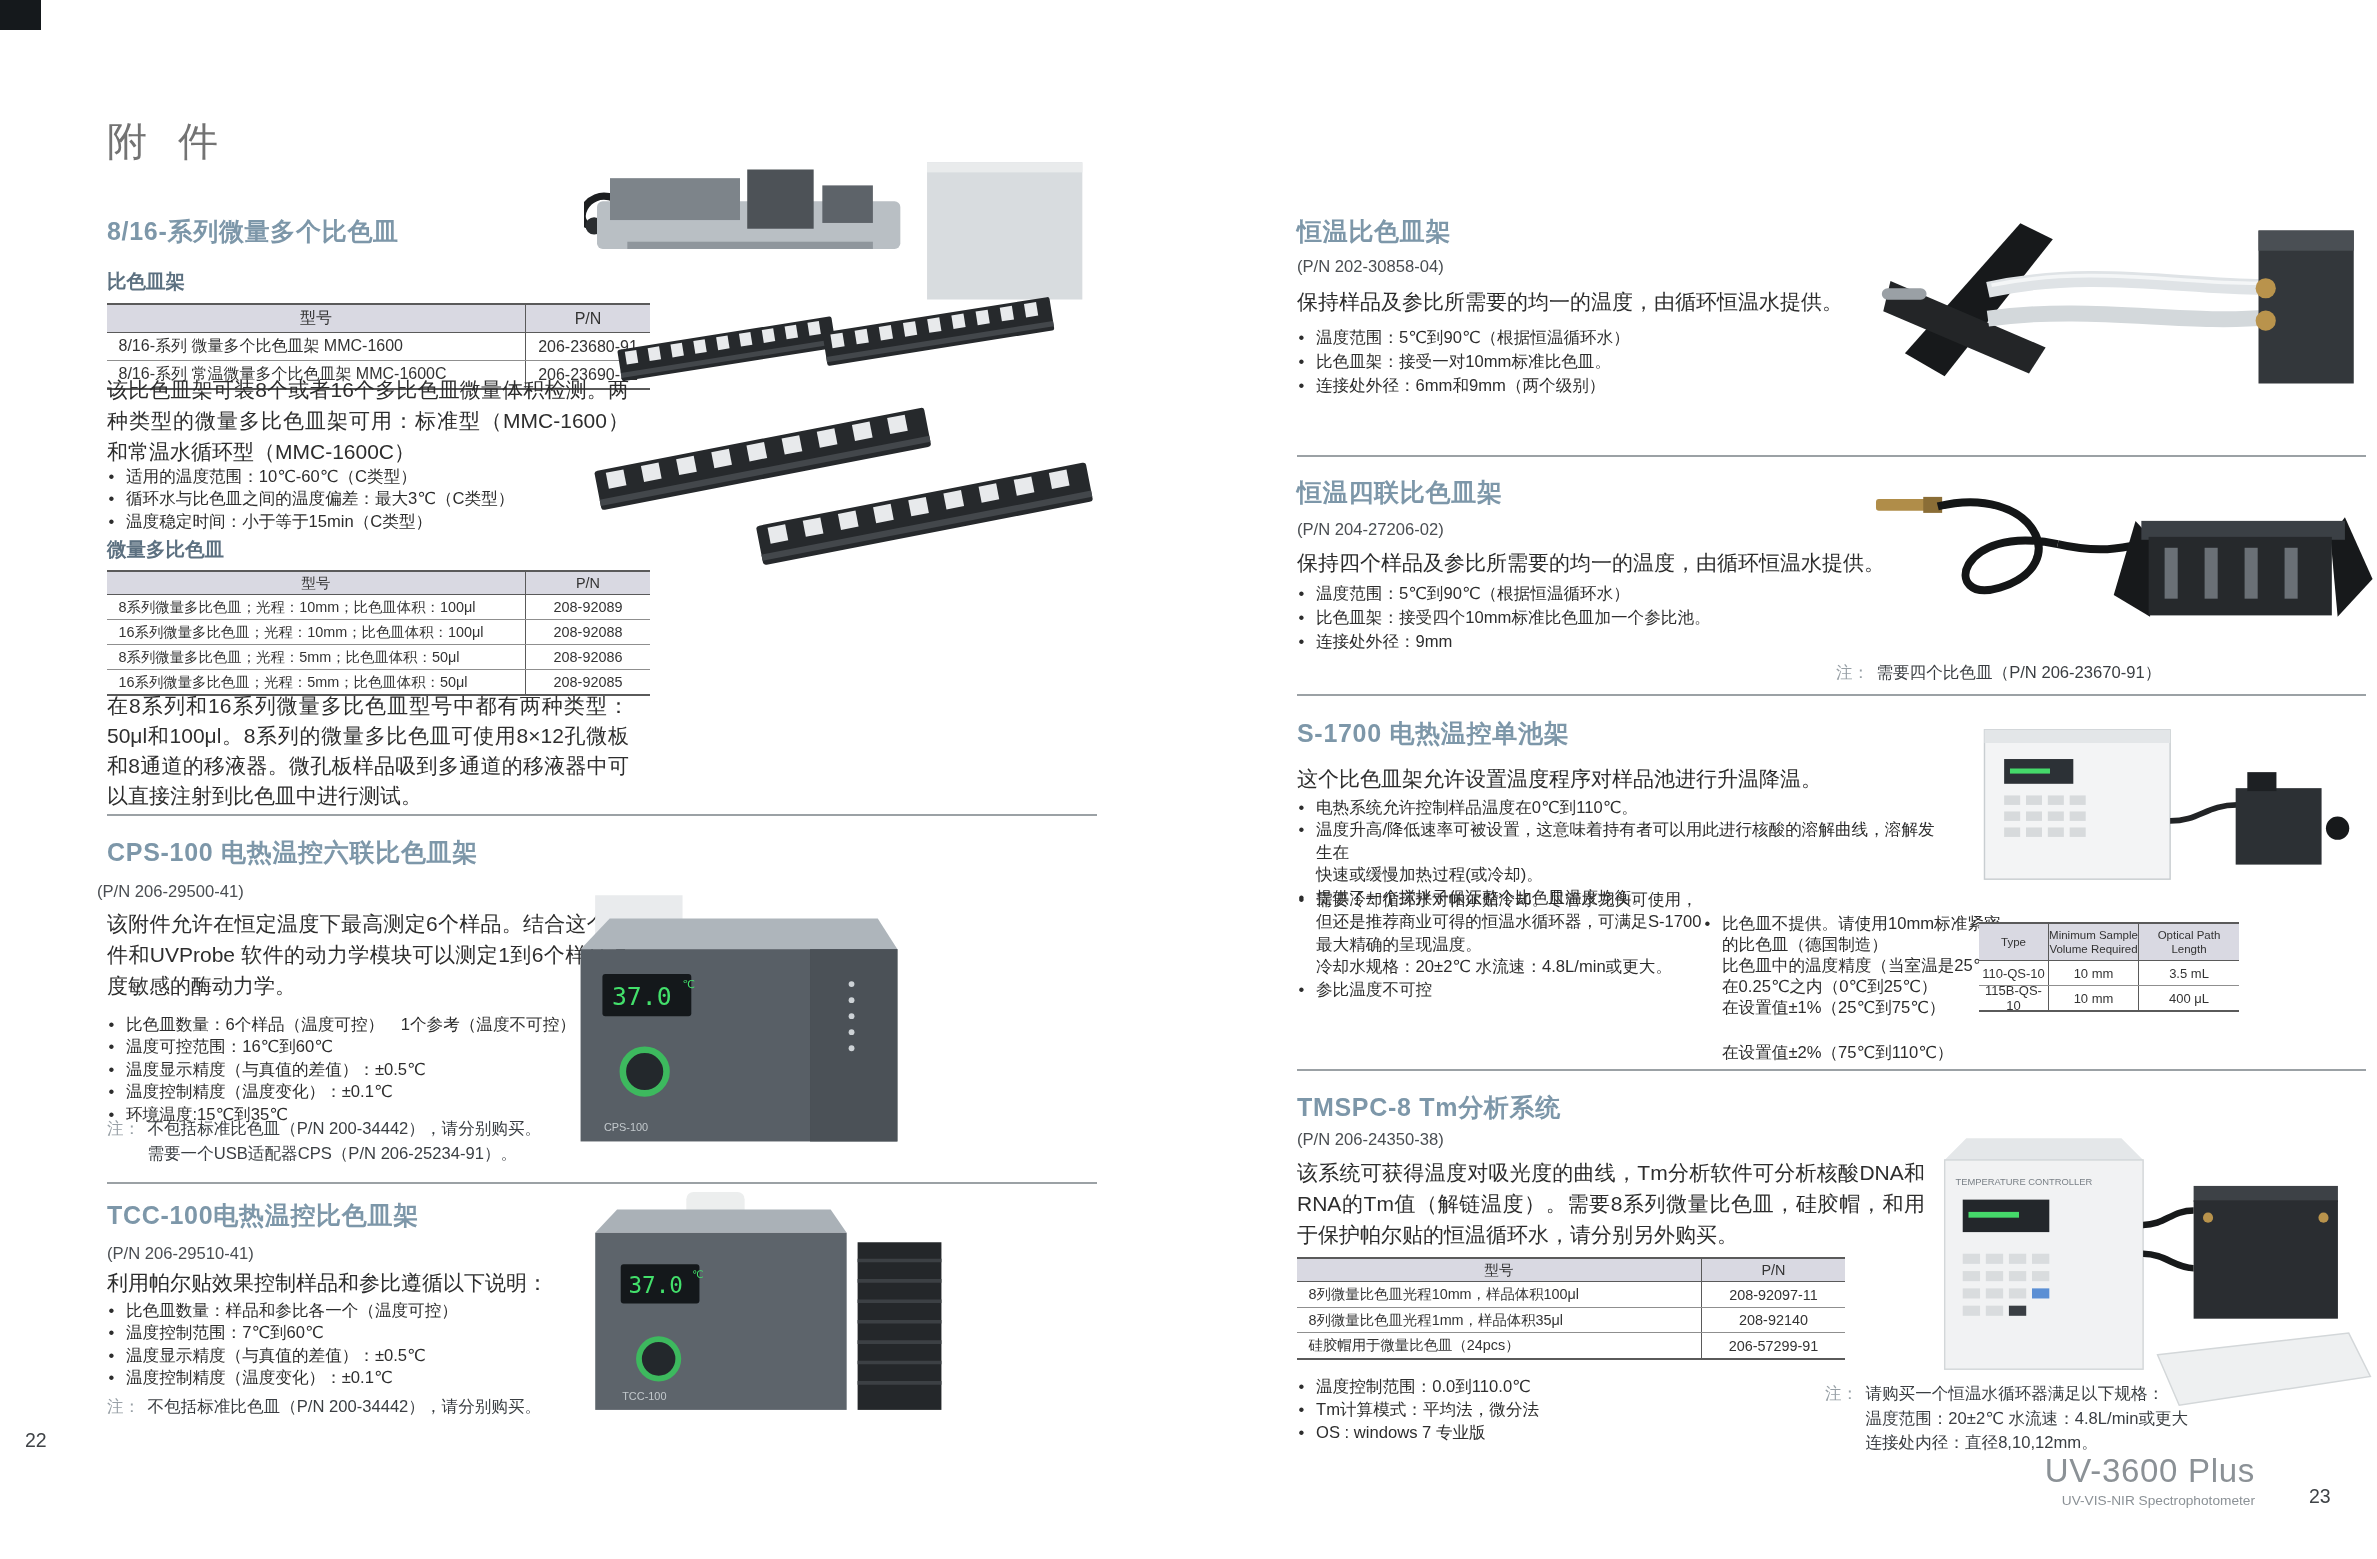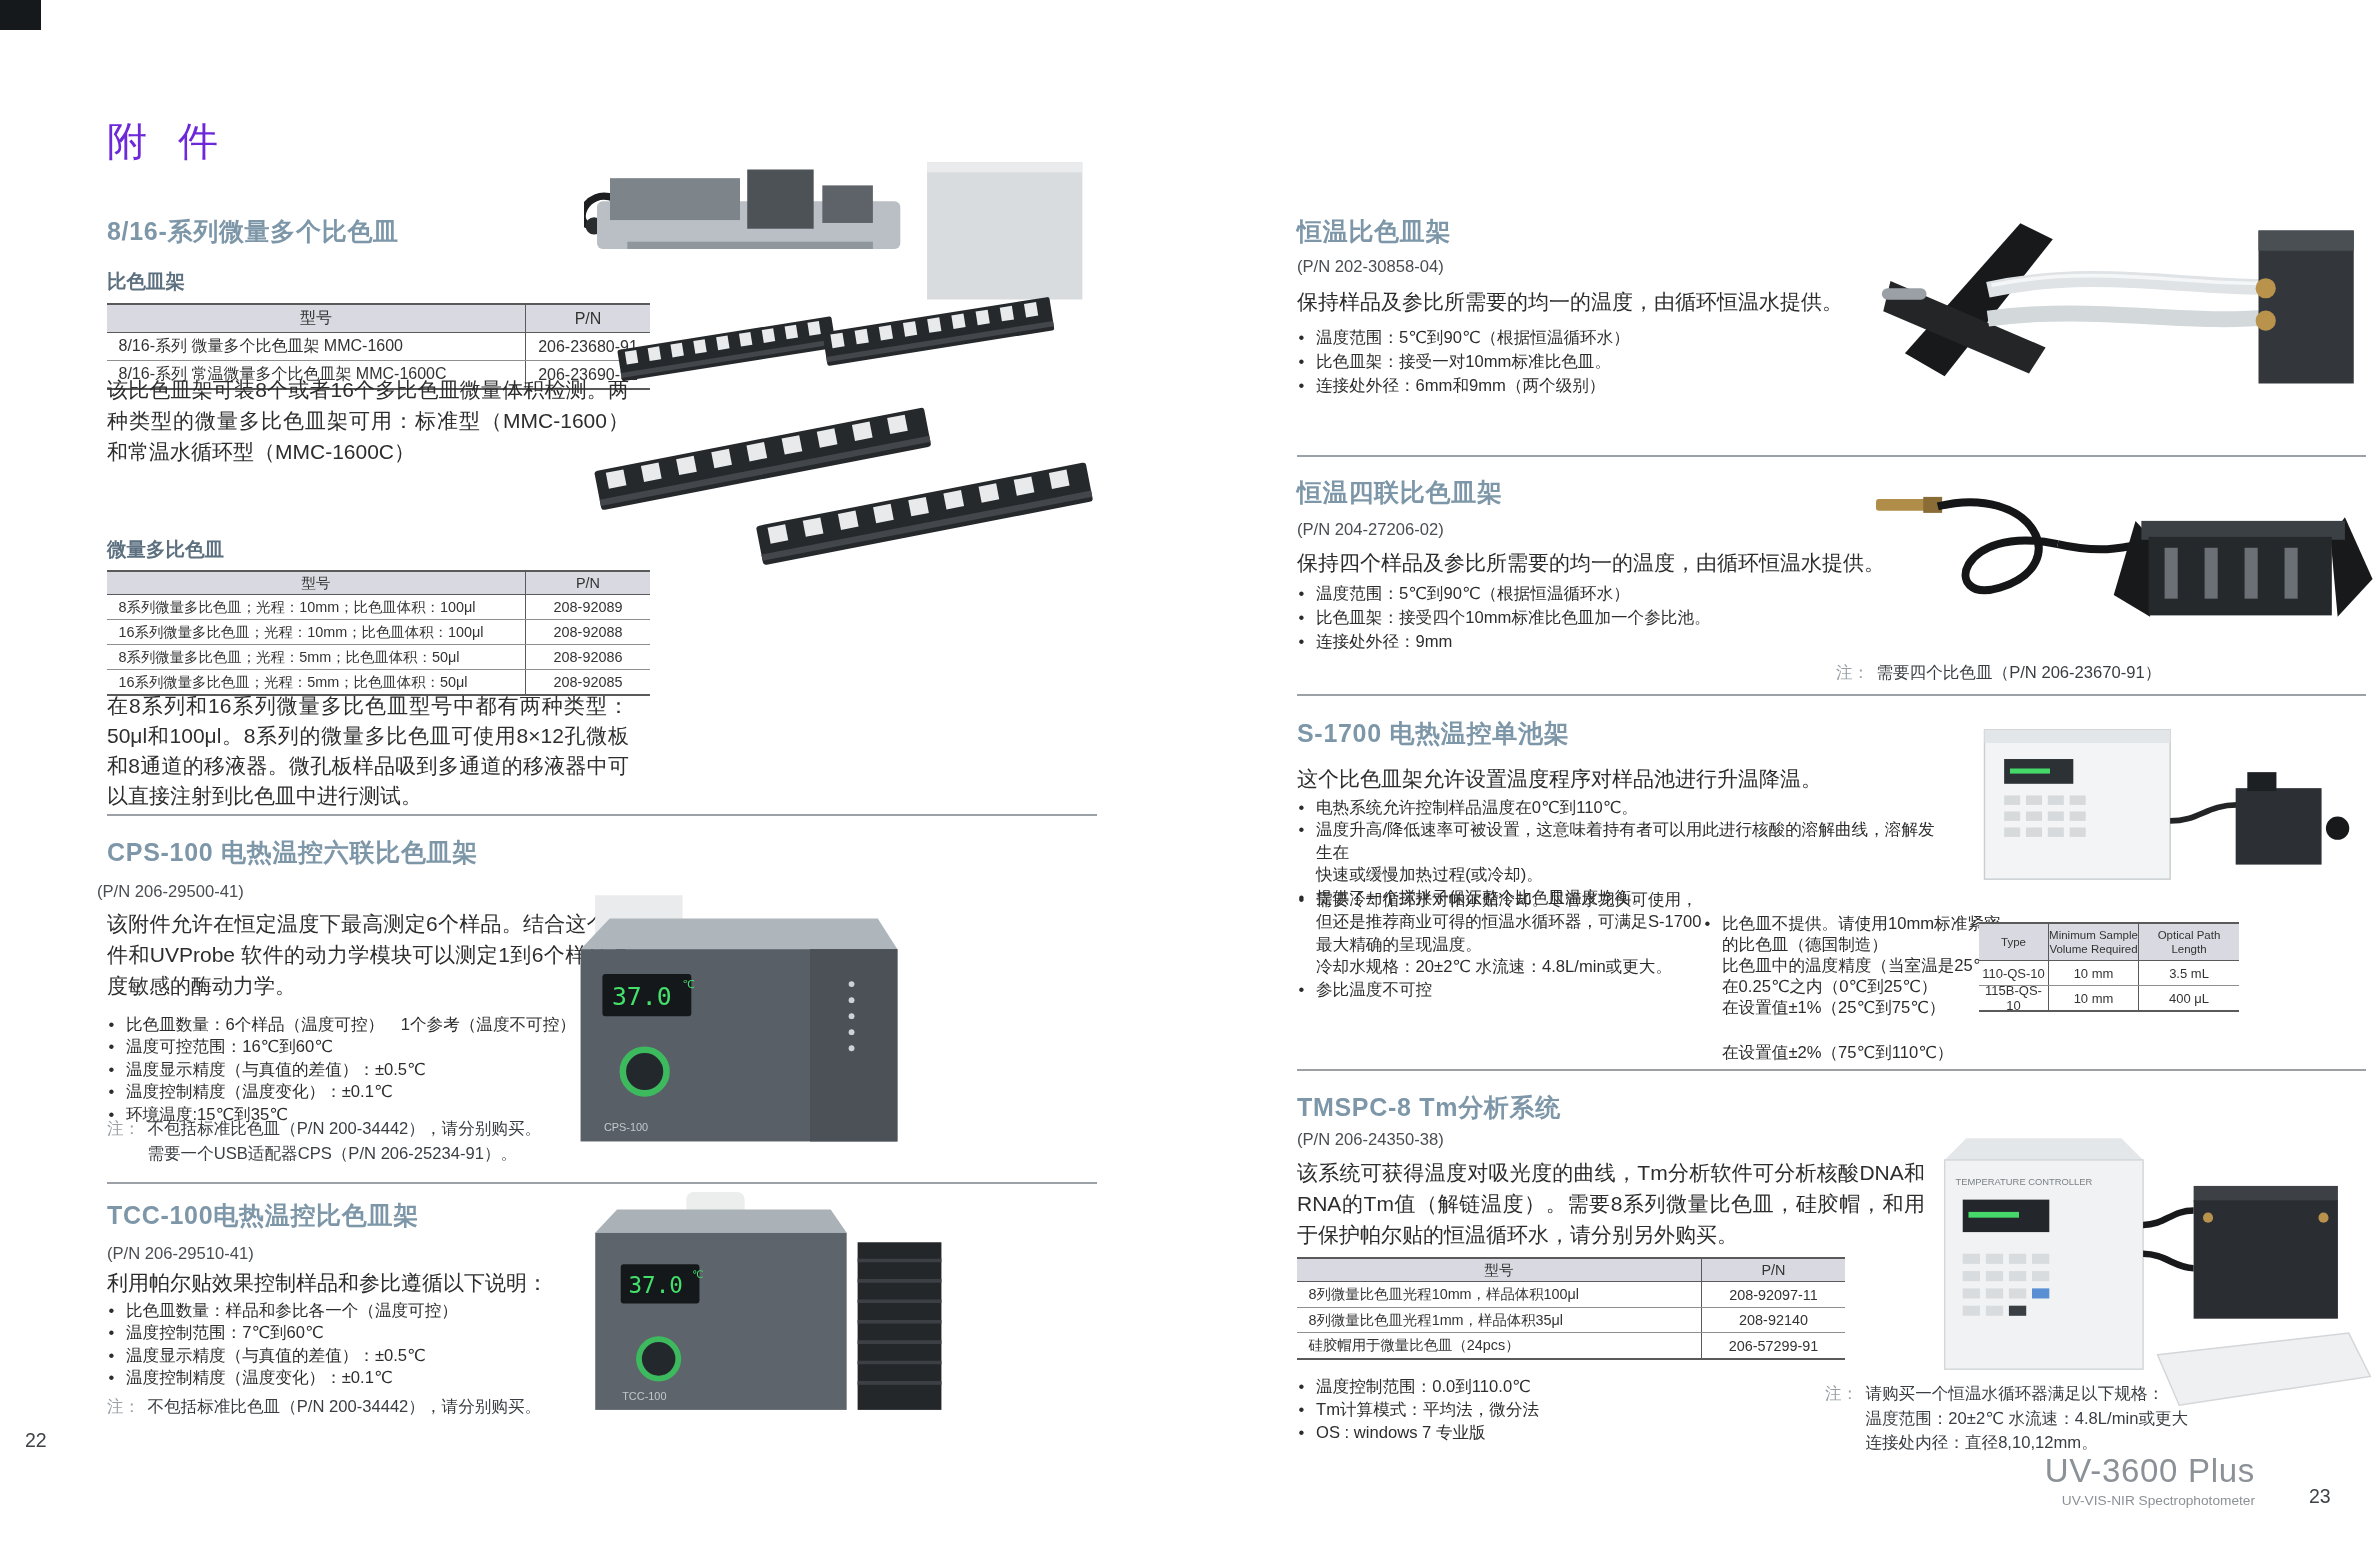--- a/index.html
+++ b/index.html
@@ -1,20 +1,20 @@
 <!DOCTYPE html>
 <html style="--heading: #7d97a9; --thbg: #d9d9e2; --display_green: #43e06b; --body_text: #2d2d2d; --note_gray: #98a0a6;font-size:11.5px"><head>
 <meta charset="utf-8">
 <style>
   html,body{margin:0;padding:0;background:#e8e8e8;}
   .sheet{position:relative;width:2377px;height:1559px;background:#ffffff;
          font-family:"Liberation Sans","DejaVu Sans",sans-serif;color:#2e2e2e;overflow:hidden;}
   .abs{position:absolute;}
   .corner{position:absolute;left:0;top:0;width:41px;height:30px;background:#15191c;}
-  .title{font-size:40px;color:#6d28d9;letter-spacing:10px;font-weight:500;}
+  .title{font-size:40px;color:#737373;letter-spacing:10px;font-weight:500;}
   .h2{font-size:25px;color:var(--heading,#7d97a9);font-weight:600;letter-spacing:0.7px;white-space:nowrap;}
   .sub{font-size:19.5px;color:#5c7080;font-weight:600;}
   .pn{font-size:16.6px;color:#4a4e52;}
   .para{font-size:21px;line-height:31px;color:#2d2d2d;text-align:justify;}
   .blts{font-size:16.6px;color:#2d2d2d;}
   .blt{position:relative;padding-left:19px;line-height:22.4px;}
   .blt::before{content:"•";position:absolute;left:1.4px;color:#2d2d2d;}
   .blt.cont::before{content:"";}
   .note{display:flex;font-size:16.6px;line-height:24.5px;}
   .note .lbl{color:#98a0a6;margin-right:7.2px;flex:none;}
@@ -61,20 +61,25 @@
       <div class="cell c-center grow">206-23680-91</div>
     </div>
     <div class="row" style="height:27px;">
       <div class="cell c-left" style="width:418px;">8/16-系列 常温微量多个比色皿架 MMC-1600C</div>
       <div class="cell c-center grow">206-23690-91</div>
     </div>
   </div>
 
   <div class="para abs" style="left:107px;top:374px;width:522px;">该比色皿架可装8个或者16个多比色皿微量体积检测。两种类型的微量多比色皿架可用：标准型（MMC-1600）和常温水循环型（MMC-1600C）</div>
 
+  <div class="blts abs" style="left:107px;top:466px;">
+    <div class="blt">适用的温度范围：10℃-60℃（C类型）</div>
+    <div class="blt">循环水与比色皿之间的温度偏差：最大3℃（C类型）</div>
+    <div class="blt">温度稳定时间：小于等于15min（C类型）</div>
+  </div>
 
   <div class="sub abs" style="left:107px;top:536px;">微量多比色皿</div>
 
   <div class="tbl abs" style="left:107px;top:570px;width:543px;font-size:14.4px;">
     <div class="row head" style="height:22.4px;">
       <div class="cell c-center" style="width:418px;">型号</div>
       <div class="cell c-center grow">P/N</div>
     </div>
     <div class="row" style="height:24px;">
       <div class="cell c-left" style="width:418px;">8系列微量多比色皿；光程：10mm；比色皿体积：100μl</div>

